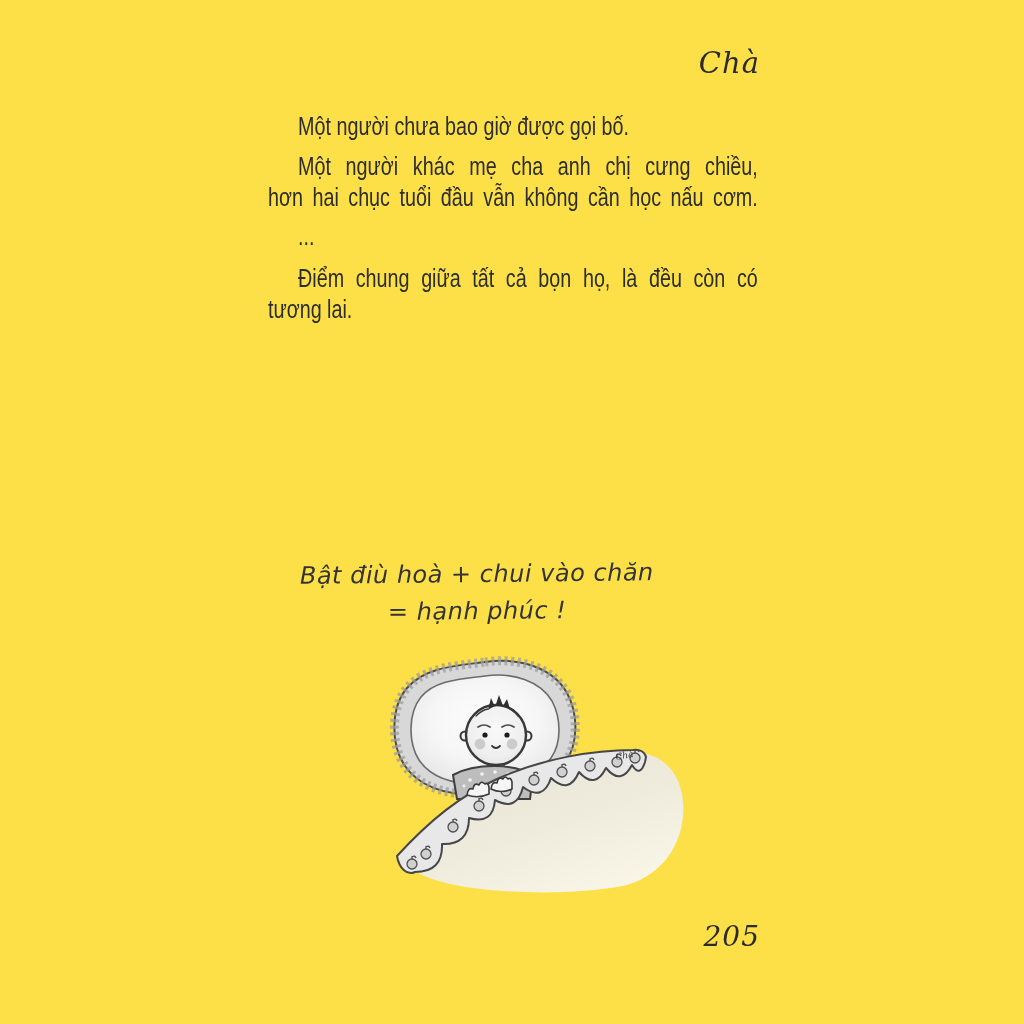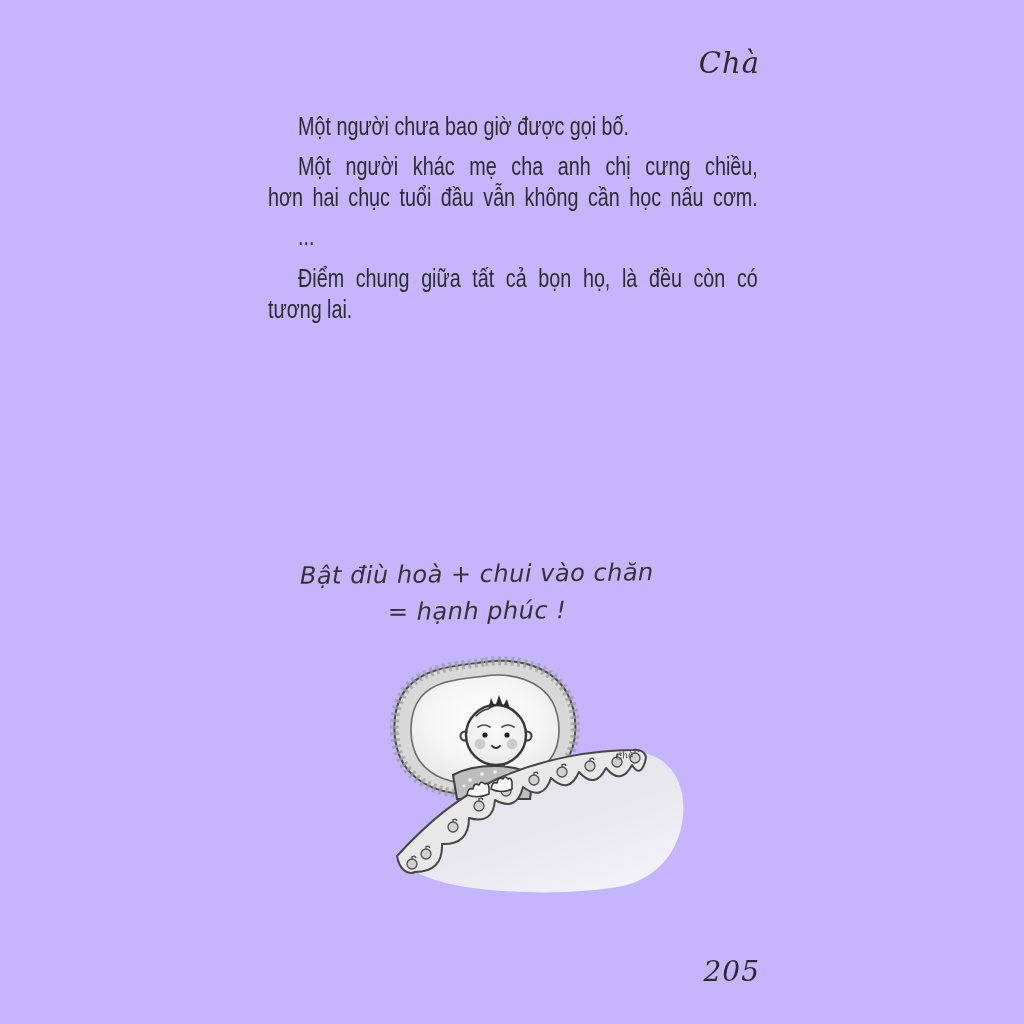--- a/index.html
+++ b/index.html
@@ -4,21 +4,21 @@
 <style>
   html, body { margin: 0; padding: 0; }
   body {
     width: 1024px; height: 1024px;
     background: #ffffff;
     font-family: "Liberation Sans", sans-serif;
     color: #2e2e2e;
     position: relative;
     overflow: hidden;
   }
-  .page { position: absolute; inset: 0; background: #c4b5fd; }
+  .page { position: absolute; inset: 0; background: #fde047; }
 
   
   .running-header {
     position: absolute;
     top: 46px; right: 264px;
     font-family: "DejaVu Serif", serif;
     font-style: italic;
     font-size: 29px;
     color: #2b2b2b;
     letter-spacing: 1px;
@@ -60,21 +60,21 @@
   
   .illustration {
     position: absolute;
     left: 385px; top: 648px;
     width: 400px; height: 245px;
   }
 
   
   .page-number {
     position: absolute;
-    top: 955px; right: 264px;
+    top: 920px; right: 264px;
     font-family: "DejaVu Serif", serif;
     font-style: italic;
     font-size: 28px;
     color: #2b2b2b;
     letter-spacing: 1px;
   }
 </style>
 </head>
 <body>
 

